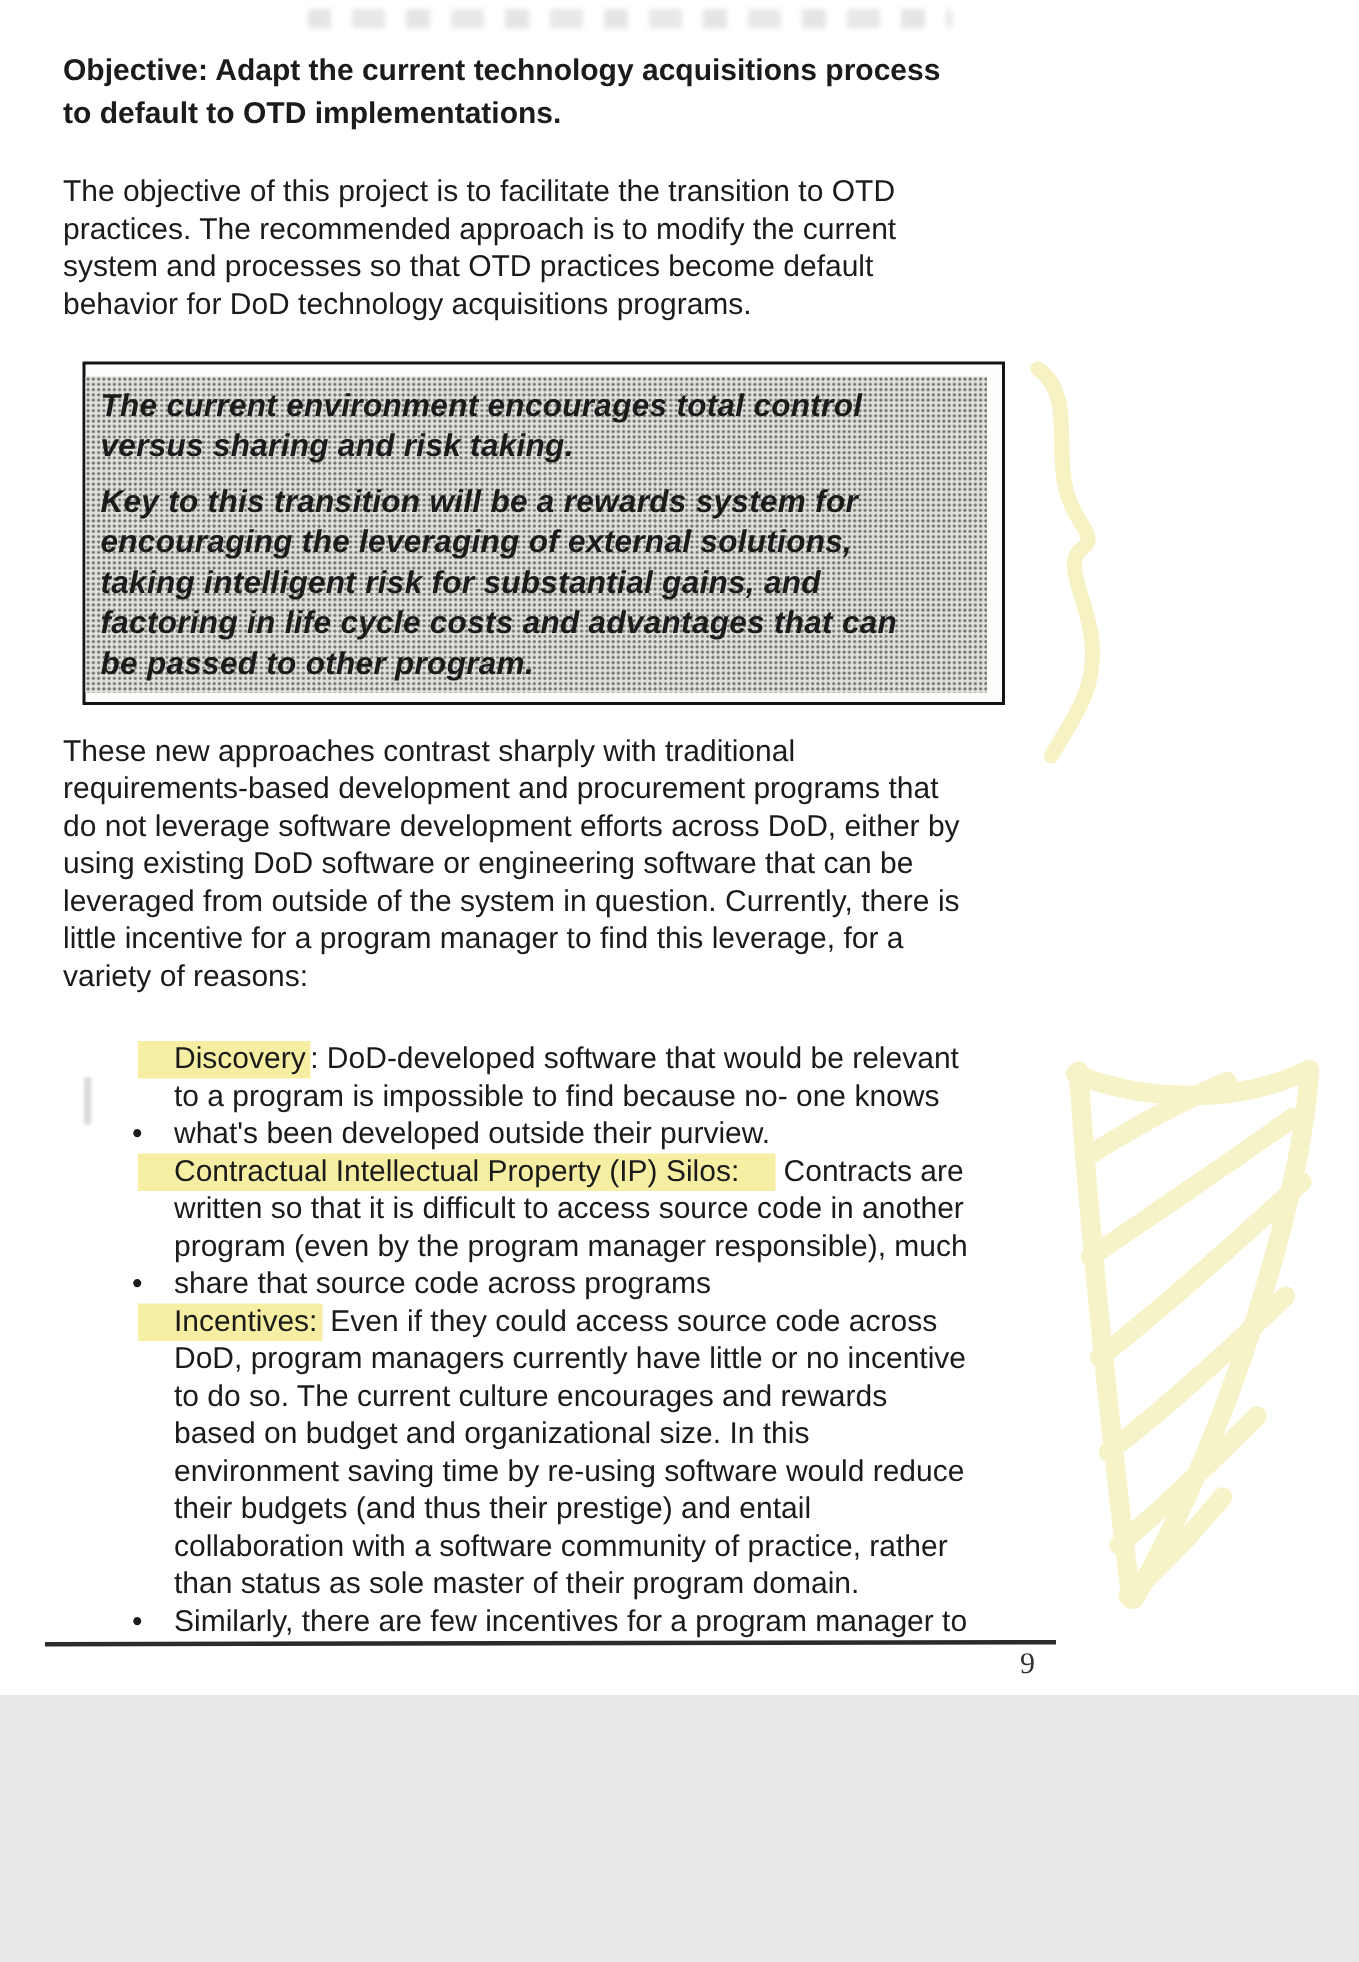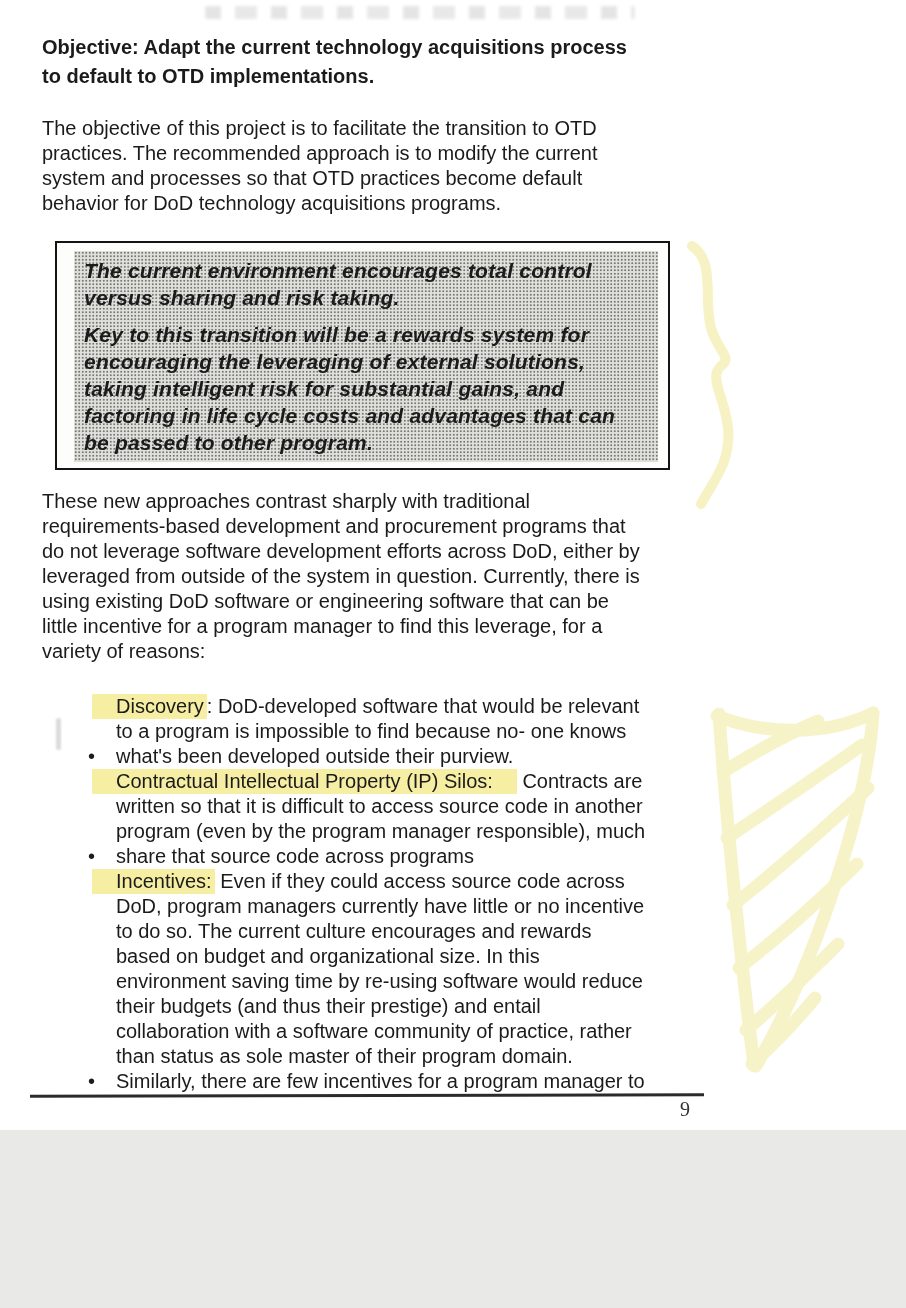--- a/index.html
+++ b/index.html
@@ -23,21 +23,21 @@
   
   .title{left:42px;top:33px;font-size:20px;font-weight:bold;line-height:29px;}
   
   .para{font-size:20px;line-height:25px;}
   .intro{left:42px;top:116px;}
   .bodypara{left:42px;top:489px;}
   
   .callout{
     left:55px;top:241px;width:615px;box-sizing:border-box;
     border:2px solid #141414;background:#fdfdfc;
-    padding:8px 10px 6px 17px;
+    padding:8px 10px 6px 0;
   }
   .callout-fill{
     background-color:#e0e0dd;
     background-image:radial-gradient(#76766f 0.9px,transparent 1px);
     background-size:3.5px 3.5px;
     padding:6px 10px 6px 10px;
   }
   .callout .ln{
     font-size:21px;font-weight:bold;font-style:italic;line-height:27px;
     letter-spacing:.2px;
@@ -95,22 +95,22 @@
         <div class="ln">factoring in life cycle costs and advantages that can</div>
         <div class="ln">be passed to other program.</div>
       </div>
     </div>
   </div>
 
   <div class="abs para bodypara">
     <div class="ln">These new approaches contrast sharply with traditional</div>
     <div class="ln">requirements-based development and procurement programs that</div>
     <div class="ln">do not leverage software development efforts across DoD, either by</div>
+    <div class="ln">using existing DoD software or engineering software that can be</div>
     <div class="ln">leveraged from outside of the system in question. Currently, there is</div>
-    <div class="ln">using existing DoD software or engineering software that can be</div>
     <div class="ln">little incentive for a program manager to find this leverage, for a</div>
     <div class="ln">variety of reasons:</div>
   </div>
 
   <div class="abs list">
 
     <div class="row">
       <span class="marker">•</span>
       <div class="btext">
         <div class="ln"><span class="hl">Discovery</span><span>: DoD-developed software that would be relevant</span></div>

